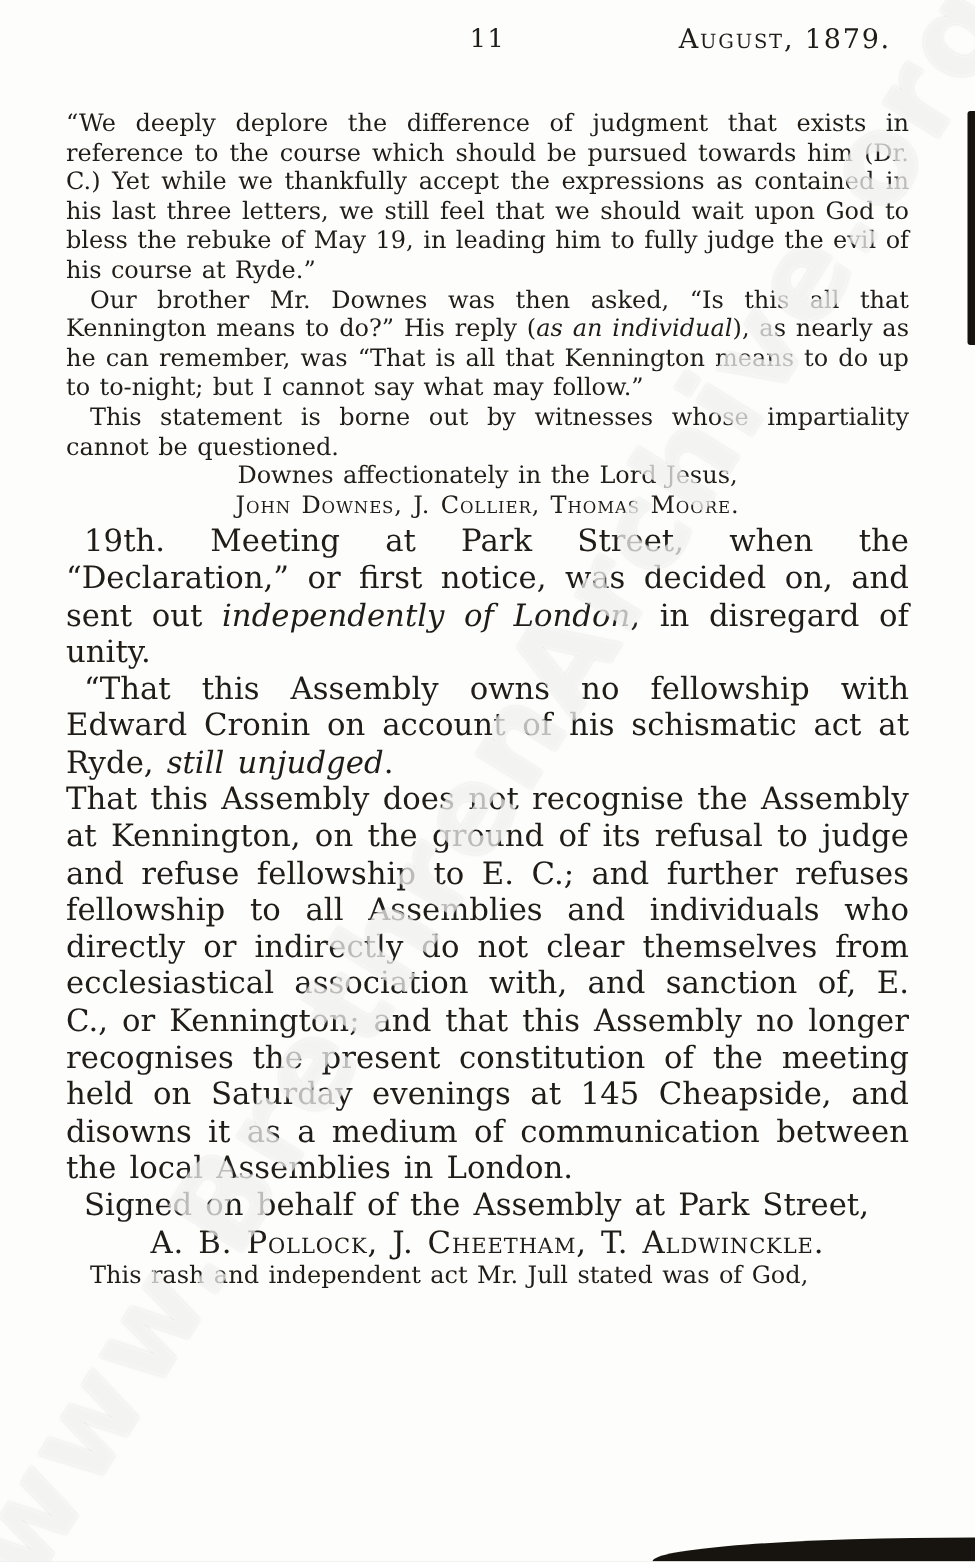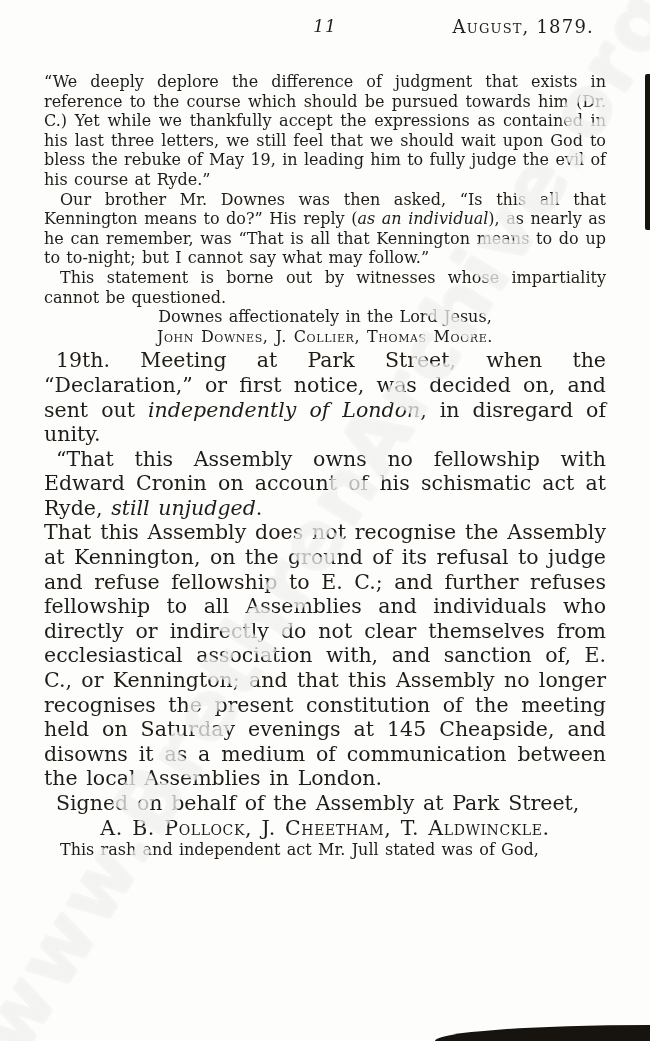--- a/index.html
+++ b/index.html
@@ -15,21 +15,21 @@
   }
   .content {
     position: absolute;
     left: 44px;
     top: 16px;
     width: 562px;
   }
   .header { position: relative; height: 30px; }
   .pagenum {
     position: absolute; left: 0; width: 100%;
-    text-align: center; font-size: 17px; letter-spacing: 1px; font-style: italic;
+    text-align: center; font-size: 17px; letter-spacing: 1px;
   }
   .date {
     position: absolute; right: 12px; top: 0;
     font-variant: small-caps; font-size: 18px; letter-spacing: 1.2px;
   }
   .sec p { margin: 0; }
   .small-sec { margin-top: 26px; }
   .big-sec  { margin-top: 2px; }
   .small {
     font-size: 16px;

